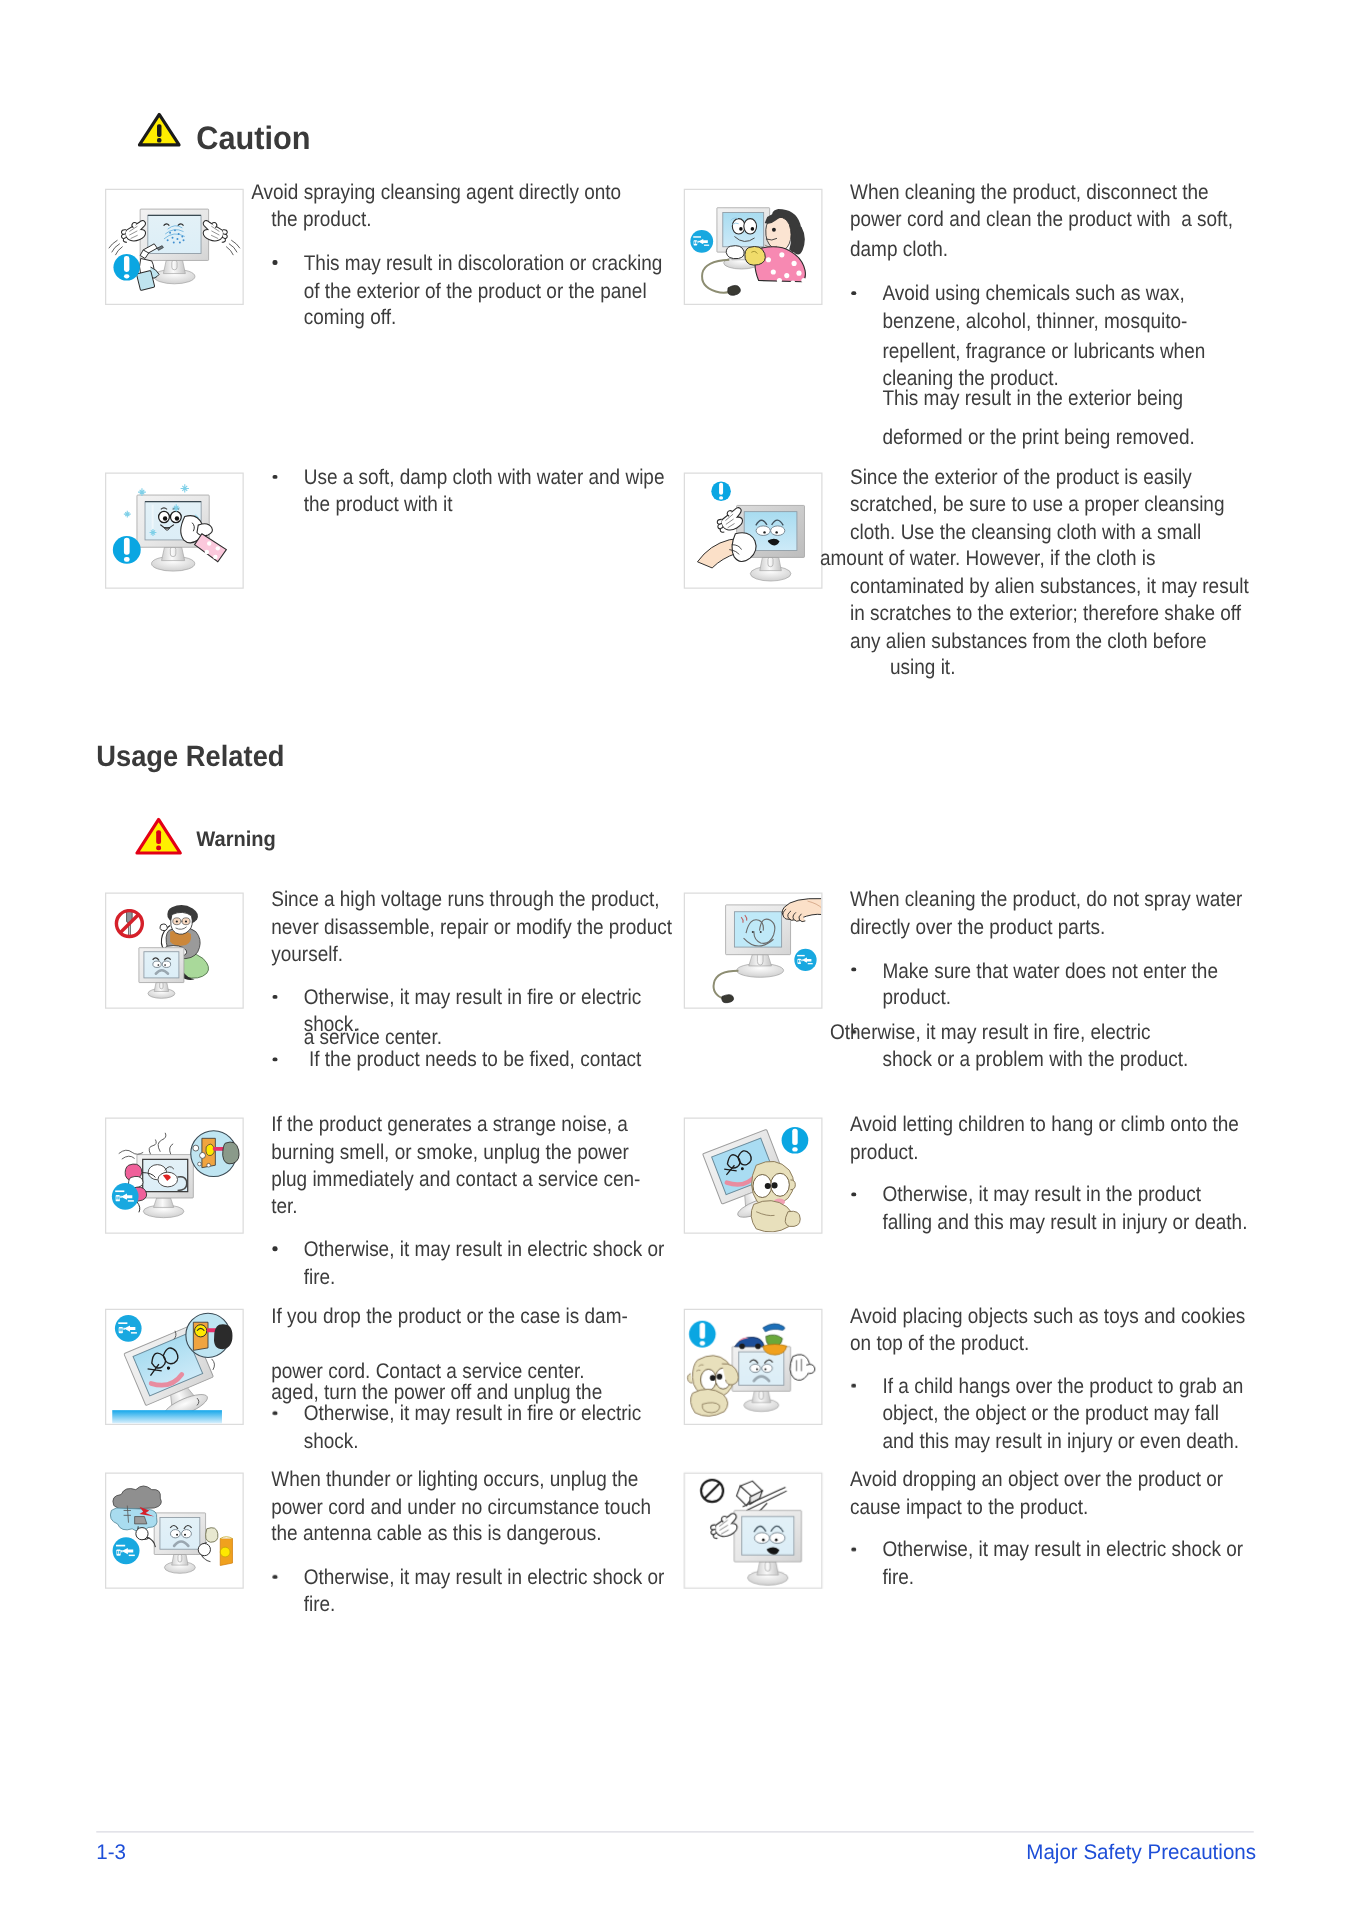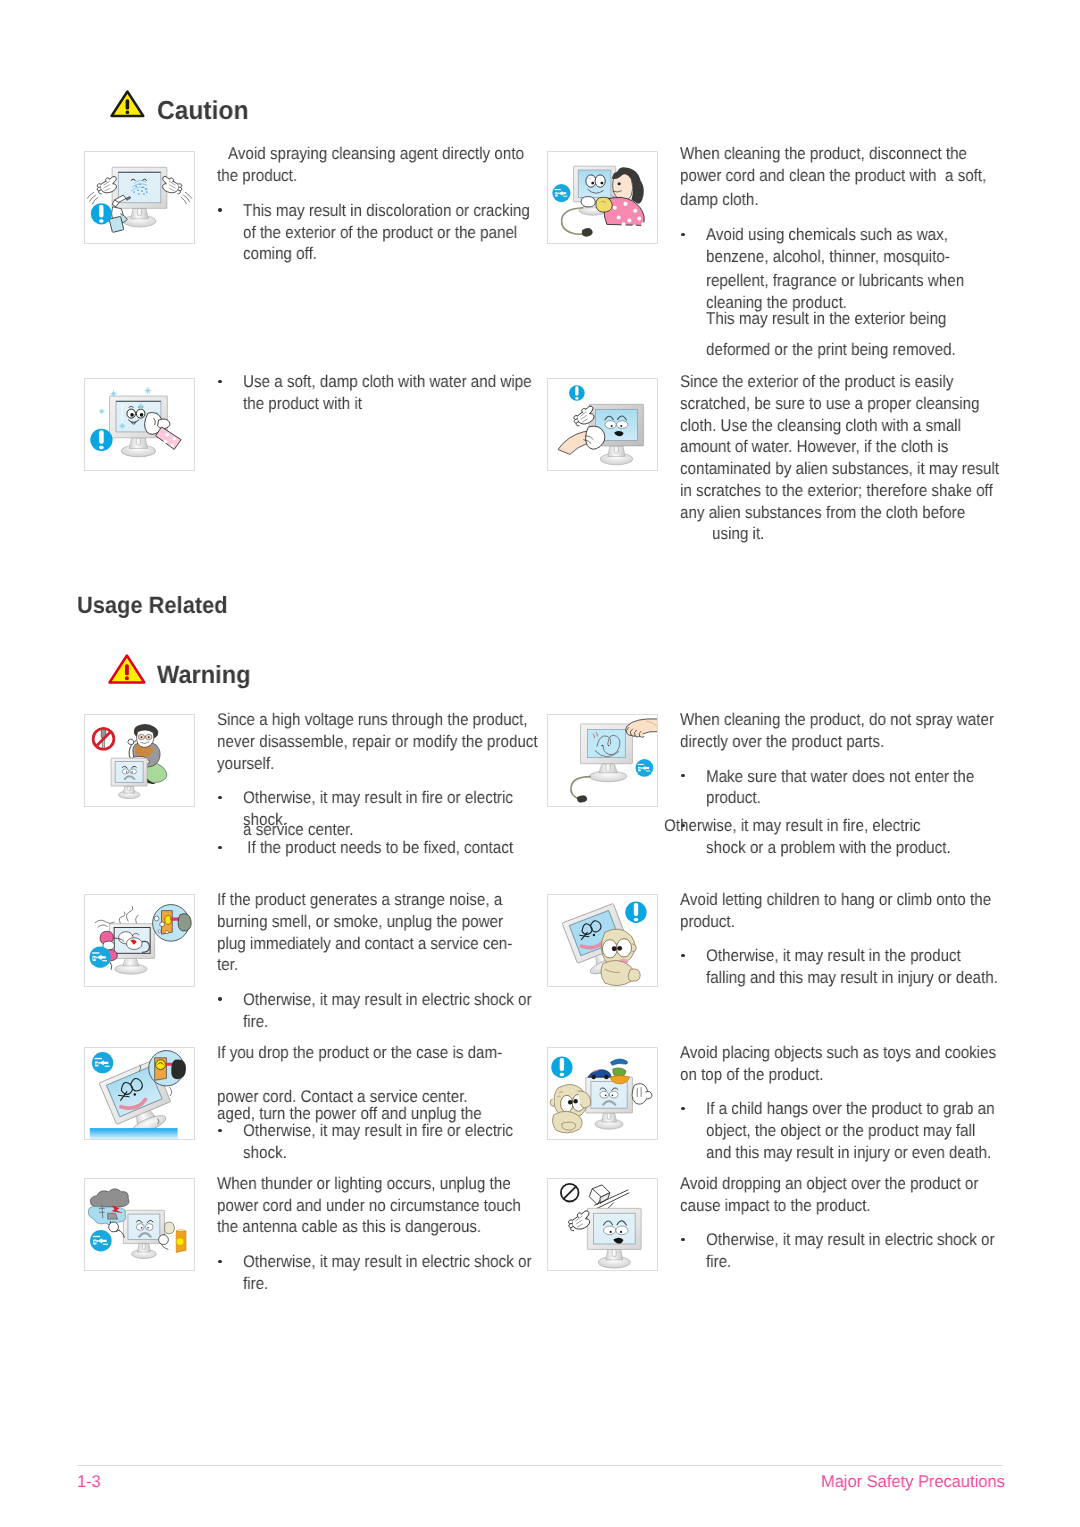--- a/index.html
+++ b/index.html
@@ -18,21 +18,21 @@
   .hd{position:absolute;white-space:pre;color:#3a3a3a;font-weight:bold;line-height:1;}
   .hd>span{display:inline-block;transform-origin:0 0;will-change:transform;}
   .hd.h1>span{transform:scaleX(0.930) translateZ(0);}
   .hd.h2>span{transform:scaleX(0.945) translateZ(0);}
 
   .imgbox{position:absolute;width:111px;height:93px;
           border:1px solid #dcdcdc;background:#fff;box-sizing:border-box;overflow:hidden;}
   .imgbox>svg{display:block;width:100%;height:100%;}
 
   .rule{position:absolute;left:77px;top:1465px;width:926px;height:1.4px;background:#dadae2;}
-  .foot{position:absolute;white-space:pre;color:#ec4899;font-size:17px;line-height:1;}
+  .foot{position:absolute;white-space:pre;color:#1d4ed8;font-size:17px;line-height:1;}
   .foot>span{display:inline-block;transform:scaleX(0.968) translateZ(0);transform-origin:0 0;will-change:transform;}
 </style>
 </head>
 <body>
 
 <div class="page">
     <svg class="tri" style="position:absolute;left:110.0px;top:90.3px;width:34.8px;height:27.5px" viewBox="0 0 34.8 27.5">
       <path d="M17.40 1.55 L33.25 25.95 L1.55 25.95 Z" fill="#ffec00" stroke="#1b1b1b" stroke-width="2.5" stroke-linejoin="round"></path>
       <rect x="15.61" y="9.35" width="3.58" height="10.18" rx="1.51" fill="#1b1b1b"></rect>
       <rect x="15.61" y="20.49" width="3.58" height="3.58" rx="1.51" fill="#1b1b1b"></rect>
@@ -135,21 +135,21 @@
           <path d="M2 3 q-5 3 -7.0 7.5"></path>
           <path d="M4.4 5.5 q-4.5 3.2 -6.2 7.4"></path>
         </g>
         <g>
           <circle cx="16.5" cy="63.2" r="10.8" fill="#0aa6e2"></circle>
           <rect x="14.29" y="53.91" width="4.43" height="13.07" rx="2.04" fill="#fff"></rect>
           <rect x="14.29" y="68.82" width="4.43" height="3.56" rx="1.77" fill="#fff"></rect>
         </g>
       </svg>
     </div>
-    <div class="tline" style="left:228px;top:145.40px"><span>Avoid spraying cleansing agent directly onto</span></div>
+    <div class="tline" style="left:201px;top:145.40px"><span>Avoid spraying cleansing agent directly onto</span></div>
     <div class="tline" style="left:217.0px;top:167.15px"><span>the product.</span></div>
     <div class="bullet" style="left:218.4px;top:208.2px"></div>
     <div class="tline" style="left:243.0px;top:201.75px"><span>This may result in discoloration or cracking</span></div>
     <div class="tline" style="left:243.0px;top:223.50px"><span>of the exterior of the product or the panel</span></div>
     <div class="tline" style="left:243.0px;top:245.25px"><span>coming off.</span></div>
     <div class="imgbox" style="left:547.0px;top:151.1px">
       <svg viewBox="0 0 111 93">
 <defs>
 <linearGradient id="scr" x1="0" y1="0" x2="0" y2="1">
   <stop offset="0" stop-color="#e3f1f7"></stop>
@@ -405,32 +405,32 @@
           <path d="M10 72 q10 -14 26 -18 q9 -2 12 3 q2 5 -6 8 q-12 4 -20 12 Z" fill="#fbe0c8" stroke="#2b2b2b" stroke-width="0.8"></path>
           <path d="M41 49 q12 -3 16 6 q3 8 -4 14 q-8 6 -13 -1 q-4 -8 1 -19 Z" fill="#fff" stroke="#2b2b2b" stroke-width="0.9"></path>
           <path d="M38 58 q6 0 8 4" fill="none" stroke="#2b2b2b" stroke-width="0.7"></path>
           <path d="M36 62 q6 1 8 4" fill="none" stroke="#2b2b2b" stroke-width="0.7"></path>
         </g>
       </svg>
     </div>
     <div class="tline" style="left:680.0px;top:373.00px"><span>Since the exterior of the product is easily</span></div>
     <div class="tline" style="left:680.0px;top:394.75px"><span>scratched, be sure to use a proper cleansing</span></div>
     <div class="tline" style="left:680.0px;top:416.50px"><span>cloth. Use the cleansing cloth with a small</span></div>
-    <div class="tline" style="left:680.0px;top:438.25px"><span>amount of water. However, if the cloth is</span></div>
+    <div class="tline" style="left:656px;top:438.25px"><span>amount of water. However, if the cloth is</span></div>
     <div class="tline" style="left:680.0px;top:460.00px"><span>contaminated by alien substances, it may result</span></div>
     <div class="tline" style="left:680.0px;top:481.75px"><span>in scratches to the exterior; therefore shake off</span></div>
     <div class="tline" style="left:680.0px;top:503.50px"><span>any alien substances from the cloth before</span></div>
     <div class="tline" style="left:712px;top:525.25px"><span>using it.</span></div>
     <div class="hd h1" style="left:77.3px;top:594.10px;font-size:23.5px"><span>Usage Related</span></div>
     <svg class="tri" style="position:absolute;left:108.0px;top:653.6px;width:37.8px;height:30.0px" viewBox="0 0 37.8 30.0">
       <path d="M18.90 1.55 L36.25 28.45 L1.55 28.45 Z" fill="#fff000" stroke="#e30016" stroke-width="2.5" stroke-linejoin="round"></path>
       <rect x="16.95" y="10.20" width="3.89" height="11.10" rx="1.64" fill="#d8001b"></rect>
       <rect x="16.95" y="22.35" width="3.89" height="3.90" rx="1.64" fill="#d8001b"></rect>
     </svg>
-    <div class="hd h2" style="left:156.8px;top:663.00px;font-size:25px"><span>Warning</span></div>
+    <div class="hd h2" style="left:156.8px;top:663.00px;font-size:17px"><span>Warning</span></div>
     <div class="imgbox" style="left:84.0px;top:714.3px">
       <svg viewBox="0 0 111 93">
 <defs>
 <linearGradient id="scr" x1="0" y1="0" x2="0" y2="1">
   <stop offset="0" stop-color="#e3f1f7"></stop>
             <stop offset="1" stop-color="#dceef7"></stop>
 </linearGradient>
 <linearGradient id="scrb" x1="0" y1="0" x2="0" y2="1">
   <stop offset="0" stop-color="#a8dcf0"></stop>
             <stop offset="1" stop-color="#cdeaf8"></stop>

